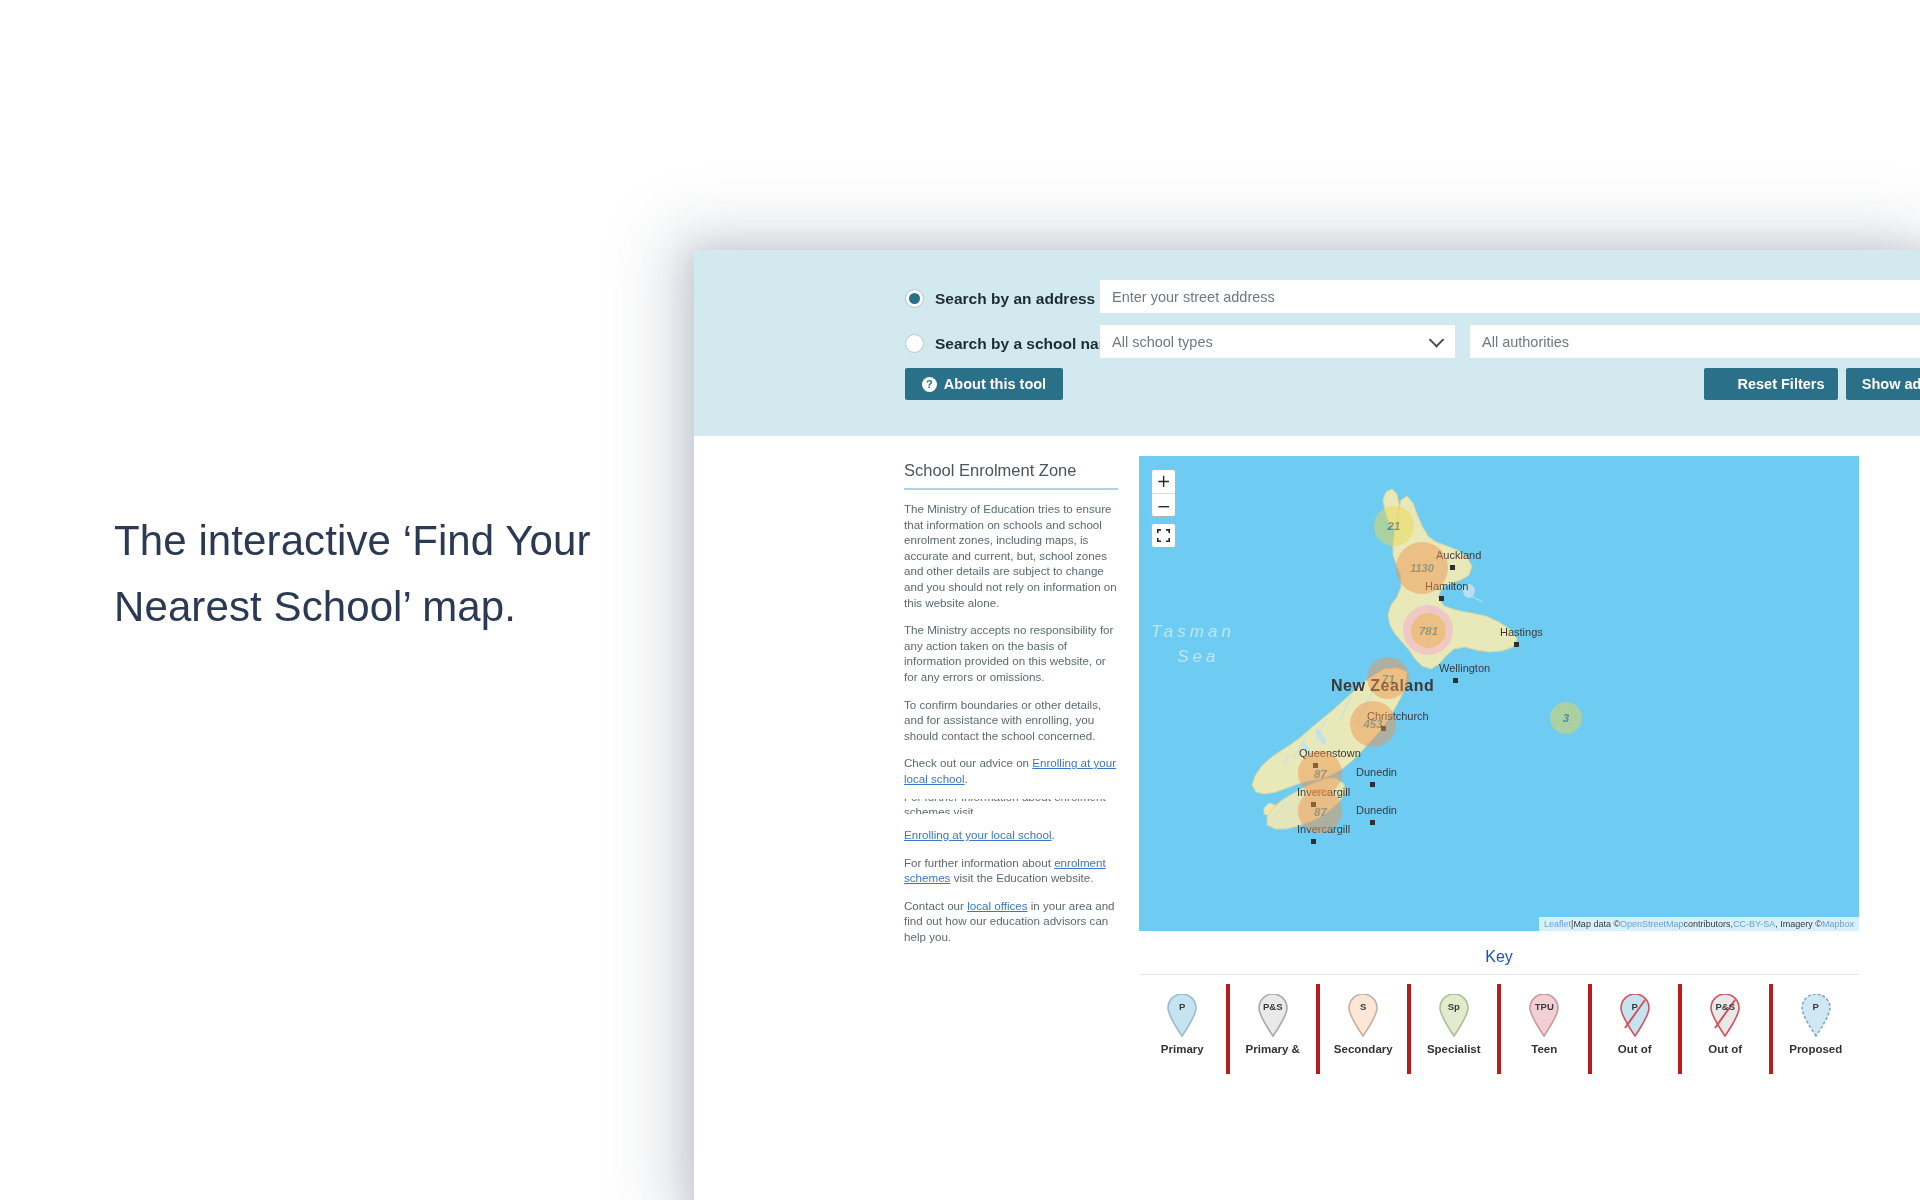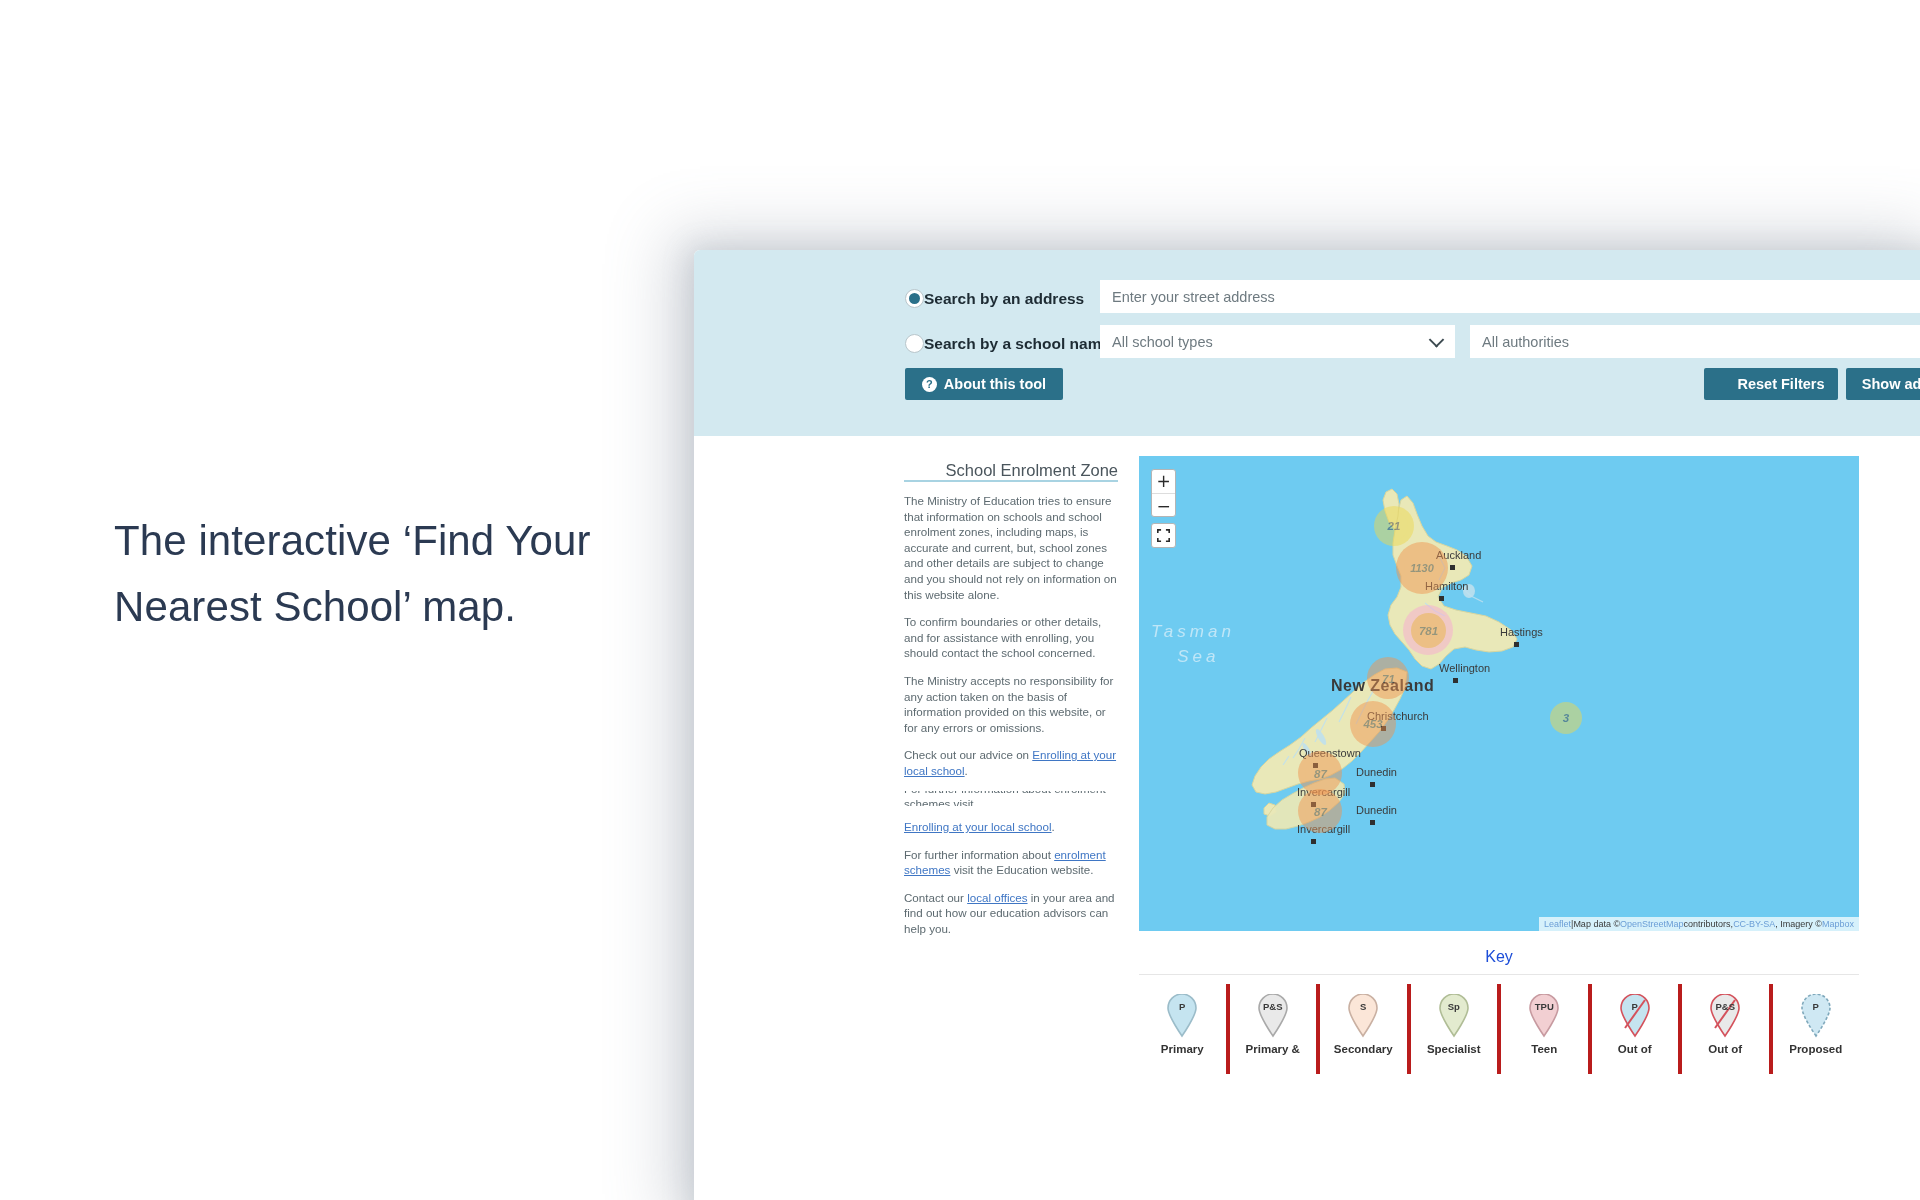--- a/index.html
+++ b/index.html
@@ -40,21 +40,21 @@
   .radio-outer {
     width:19px; height:19px; border-radius:50%;
     background:#ffffff; border:1px solid #b9c6cb;
     display:inline-block; position:relative; flex:0 0 auto;
   }
   .radio-outer.checked::after {
     content:""; position:absolute; left:3px; top:3px;
     width:11px; height:11px; border-radius:50%; background:#2b7089;
   }
   .radio-label {
-    font-size:15.5px; font-weight:bold;
+    margin-left:11px; font-size:15.5px; font-weight:bold;
     color:#1d2b33; white-space:nowrap;
   }
 
   .field {
     position:absolute; background:#fff; border:1px solid #ffffff;
     font-size:14.5px; color:#6e7a80;
     display:flex; align-items:center; padding:0 11px;
   }
   #address-input { left:406px; top:30px; width:866px; height:33px; }
   #type-select   { left:406px; top:75px; width:355px; height:33px; }
@@ -79,21 +79,21 @@
     color:#2b7089; font-size:11px; font-weight:bold;
     display:inline-flex; align-items:center; justify-content:center;
     flex:0 0 auto; line-height:1;
   }
 
   
   #body-area { position:absolute; left:0; top:186px; width:100%; bottom:0; background:#fff; }
 
   
   #info-col { position:absolute; left:210px; top:25px; width:214px; }
-  #info-title { font-size:16.5px; color:#4a555c; font-weight:400; padding-bottom:0;text-align:right; }
+  #info-title { font-size:16.5px; color:#4a555c; font-weight:400; padding-bottom:8px; }
   #info-rule { height:2px; background:#a8d3e2; margin-bottom:11px; }
   #info-col p {
     font-size:11.6px; line-height:15.6px; color:#5d6a70;
     margin-bottom:12px;
   }
   #info-col p.clipped { overflow:hidden; height:15.6px; margin-bottom:13px; }
   #info-col p.clipped span.ghost { display:block; margin-top:-10px; }
   #info-col a { color:#3f76c4; text-decoration:underline; }
 
   
@@ -225,22 +225,22 @@
       </div>
     </div>
 
     <div id="body-area">
 
       <div id="info-col">
         <div id="info-title">School Enrolment Zone</div>
         <div id="info-rule"></div>
 
         <p>The Ministry of Education tries to ensure that information on schools and school enrolment zones, including maps, is accurate and current, but, school zones and other details are subject to change and you should not rely on information on this website alone.</p>
+        <p>The Ministry accepts no responsibility for any action taken on the basis of information provided on this website, or for any errors or omissions.</p>
         <p>To confirm boundaries or other details, and for assistance with enrolling, you should contact the school concerned.</p>
-        <p>The Ministry accepts no responsibility for any action taken on the basis of information provided on this website, or for any errors or omissions.</p>
 
         <p><span>Check out our advice on </span><a href="#">Enrolling at your local school</a><span>.</span></p>
 
         <p class="clipped">
             <span class="ghost">For further information about enrolment schemes visit.</span>
           </p>
 
         <p><a href="#">Enrolling at your local school</a><span>.</span></p>
 
         <p><span>For further information about </span><a href="#">enrolment schemes</a><span> visit the Education website.</span></p>

